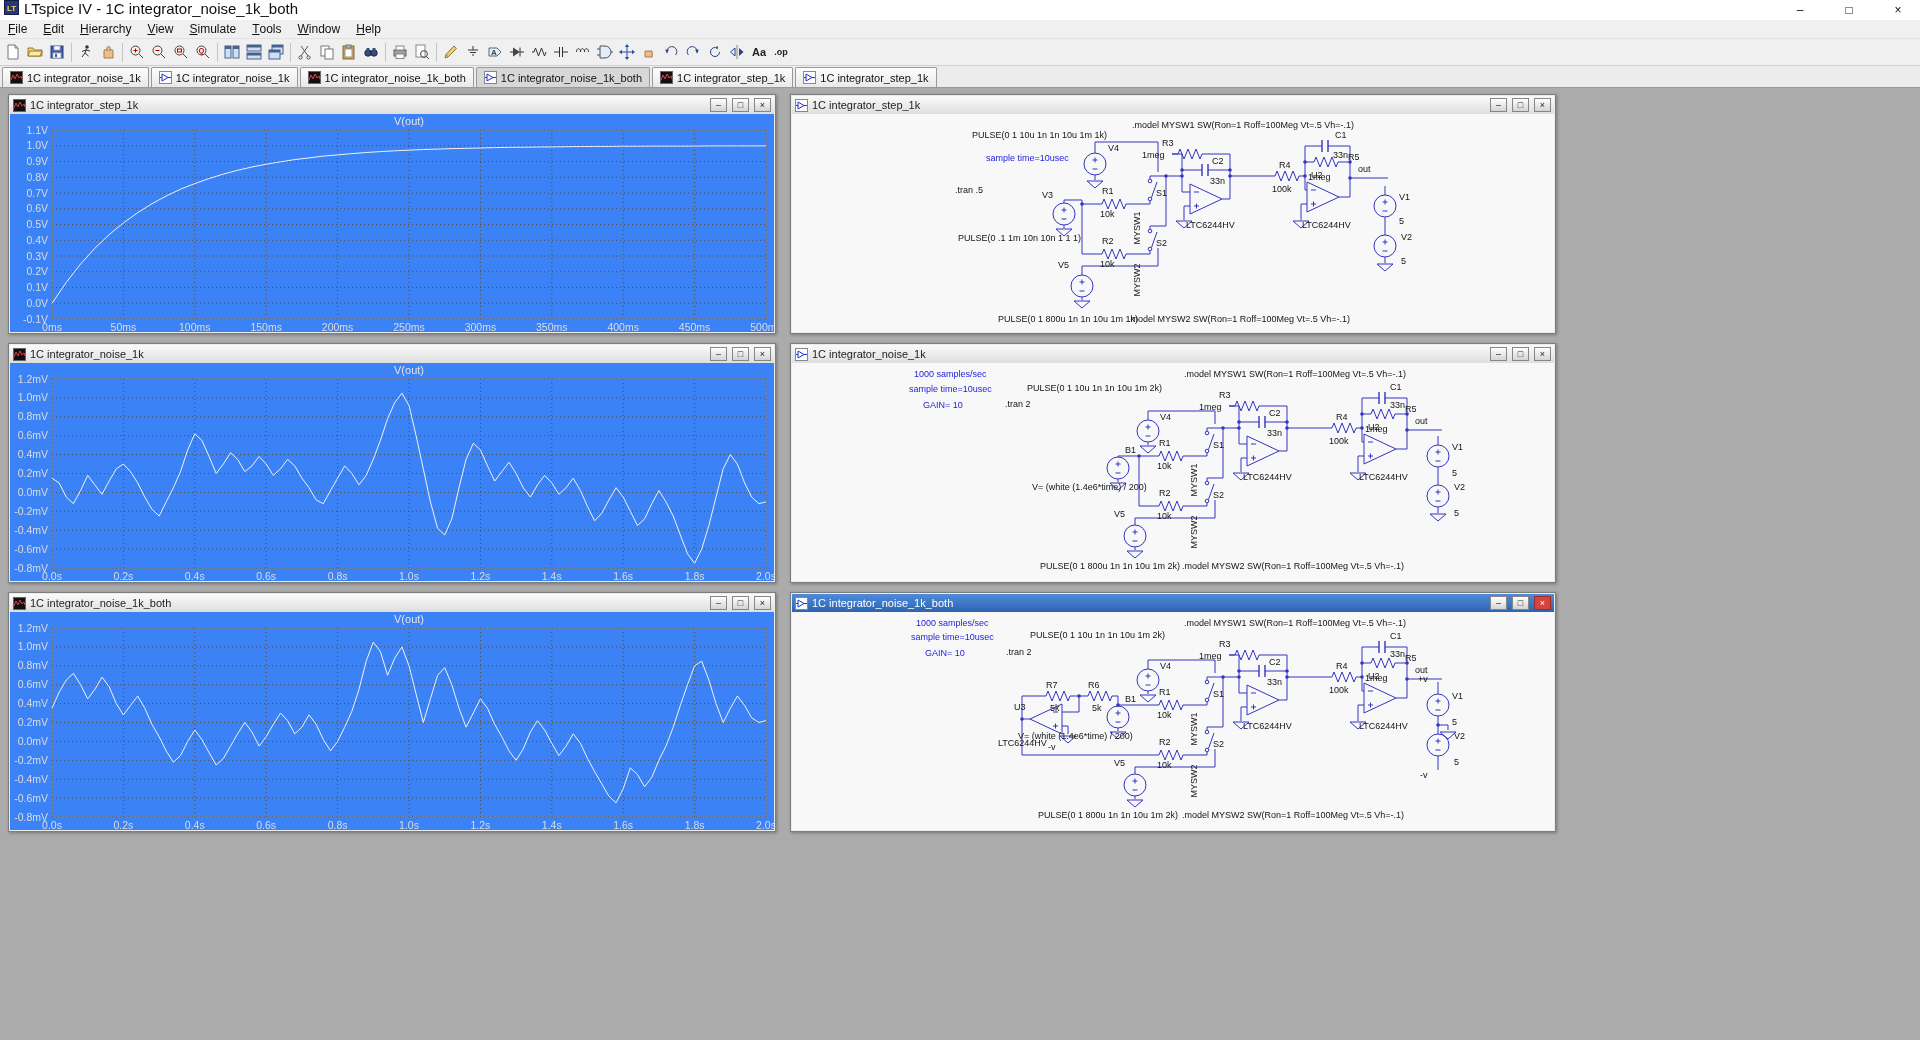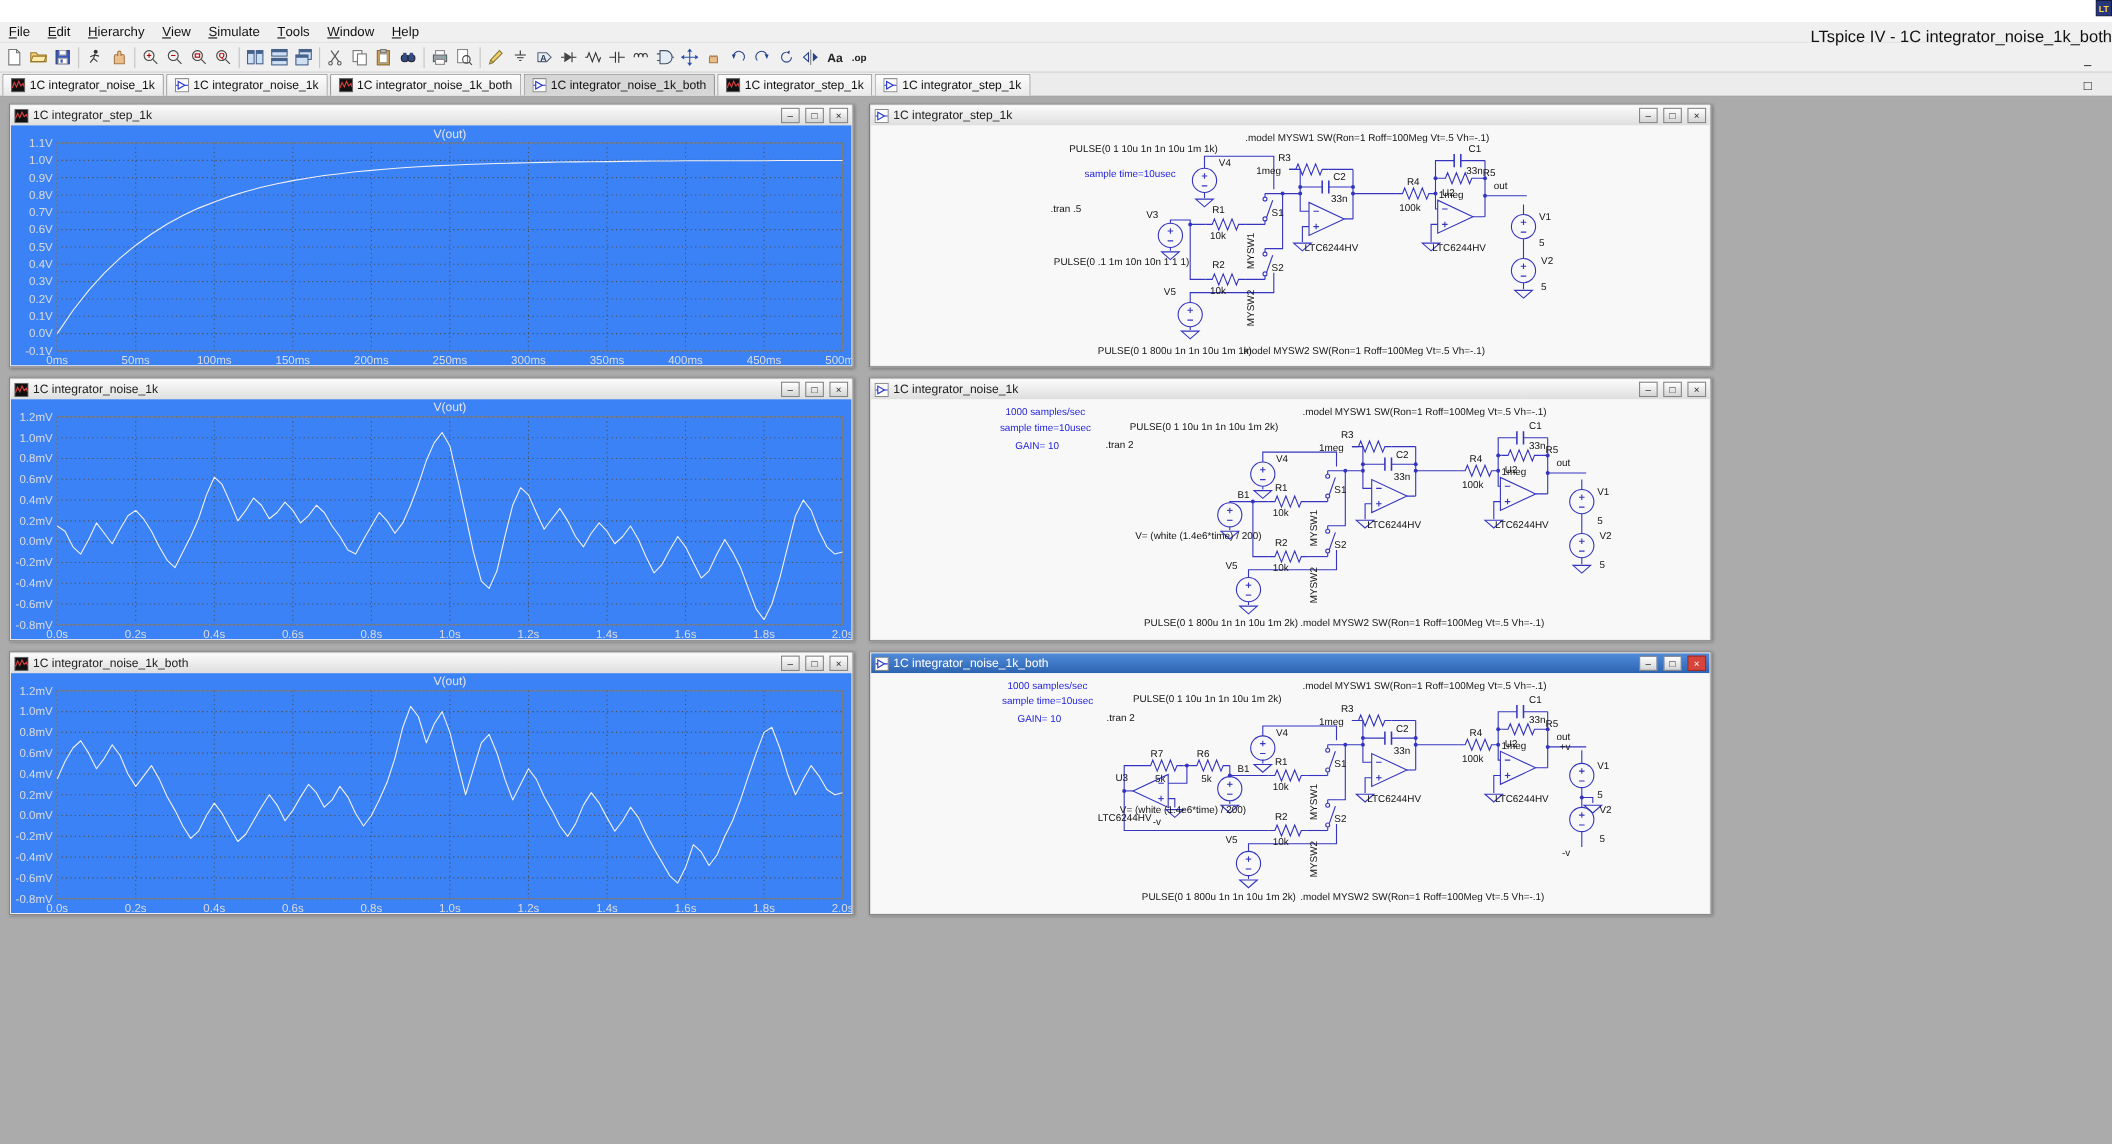--- a/index.html
+++ b/index.html
@@ -1,18 +1,18 @@
 <!DOCTYPE html>
 <html><head>
 <meta charset="utf-8">
 <style>
   * { margin:0; padding:0; box-sizing:border-box; }
   html,body { width:1920px; height:1040px; overflow:hidden; font-family:"Liberation Sans", sans-serif; background:#ababab; }
   
-  #app-titlebar { height:20px; background:#ffffff; display:flex; align-items:flex-end; padding-left:4px; gap:5px;flex-direction:column; }
+  #app-titlebar { height:20px; background:#ffffff; display:flex; align-items:flex-start; padding-left:4px; gap:5px; }
   #app-titlebar .title { font-size:15px; color:#111; }
   #app-titlebar .spacer { flex:1; }
   .cap-btn { width:44px; height:20px; display:flex; align-items:center; justify-content:center; font-size:12px; color:#111; }
   #menubar { height:19px; background:#f0f0f0; display:flex; align-items:center; font-size:12px; color:#111; border-bottom:1px solid #e2e2e2; }
   .menu-item { padding:0 8px; height:100%; display:flex; align-items:center; }
   #toolbar { height:27px; background:#f0f0f0; display:flex; align-items:center; padding-left:2px; border-bottom:1px solid #cfcfcf; }
   .tool-btn { width:22px; height:23px; display:flex; align-items:center; justify-content:center; border:1px solid transparent; border-radius:2px; }
   .tool-sep { width:1px; height:19px; background:#c4c4c4; margin:0 3px; }
   #tabbar { height:22px; background:#ececec; display:flex; align-items:flex-end; padding-left:2px; border-bottom:1px solid #9a9a9a; }
   .tab { display:flex; align-items:center; gap:4px; height:20px; padding:0 7px; font-size:11px; color:#111; background:linear-gradient(#fdfdfd,#e9e9e9); border:1px solid #9a9a9a; border-bottom:none; margin-right:2px; border-radius:2px 2px 0 0; }

